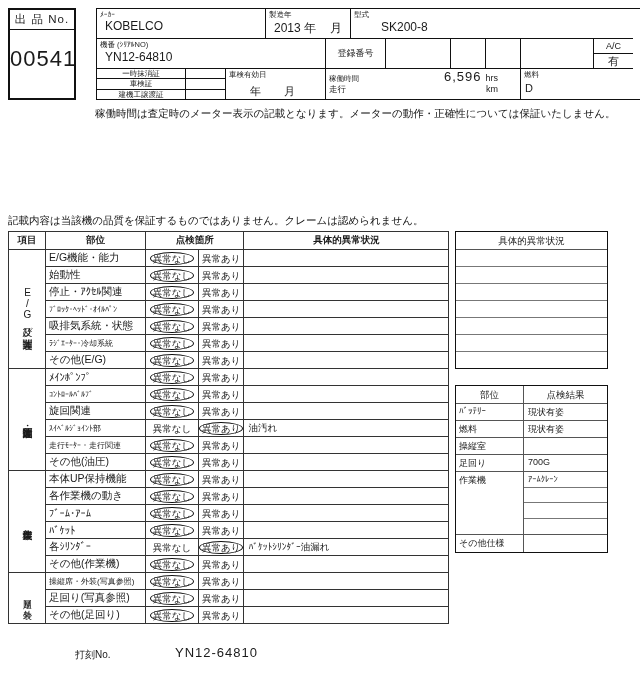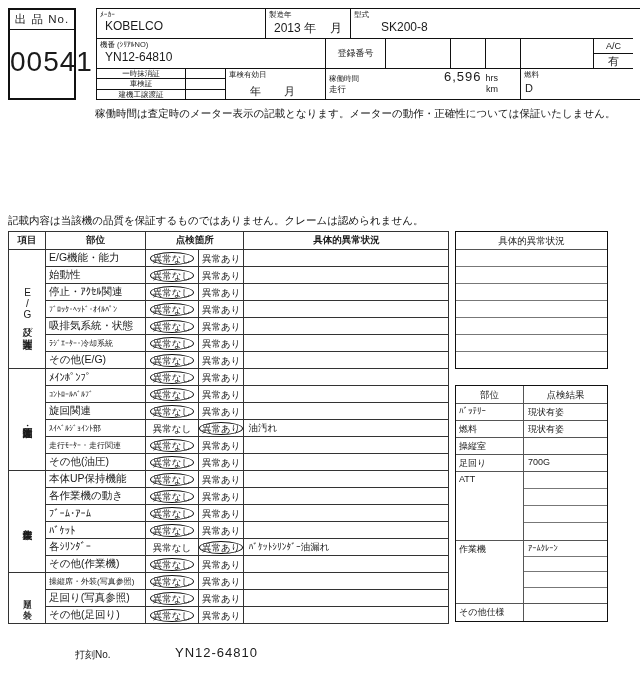--- a/index.html
+++ b/index.html
@@ -4,21 +4,21 @@
 <style>
   * { margin:0; padding:0; box-sizing:border-box; }
   html,body { width:640px; height:680px; background:#fff; color:#1a1a1a;
     font-family:"Liberation Sans","DejaVu Sans",sans-serif; }
   #page { position:relative; width:640px; height:680px; background:#fff; overflow:hidden; }
 
   
   #lot-box { position:absolute; left:8px; top:8px; width:68px; height:92px; border:2px solid #111; }
   #lot-title { height:20px; border-bottom:1.5px solid #111; text-align:center; font-size:11.5px;
     font-weight:normal; line-height:19px; letter-spacing:1px; }
-  #lot-num { text-align:center; font-size:28px; margin-top:16px; letter-spacing:1px; }
+  #lot-num { text-align:center; font-size:22px; margin-top:16px; letter-spacing:1px; }
 
   
   #head { position:absolute; left:96px; top:8px; width:628px; height:92px; border:1.5px solid #111; }
   .hrow { display:flex; }
   .hcell { border-right:1px solid #111; border-bottom:1px solid #111; position:relative; }
   .hcell:last-child { border-right:none; }
   .lbl { font-size:7.5px; color:#222; padding:1px 0 0 3px; }
   .val { font-size:12px; padding-left:8px; }
   #row1 .hcell, #row2 .hcell { height:30px; }
   #row3 .hcell { height:31px; border-bottom:none; }
@@ -357,29 +357,20 @@
       <div class="res-r">現状有姿</div>
     </div>
     <div class="res-row res-data">
       <div class="res-l">操縦室</div>
       <div class="res-r"></div>
     </div>
     <div class="res-row res-data">
       <div class="res-l">足回り</div>
       <div class="res-r">700G</div>
     </div>
-    <div class="res-block" id="att-block">
-      <div class="blk-l">ATT</div>
-      <div class="blk-r">
-        <div class="sub"></div>
-        <div class="sub"></div>
-        <div class="sub"></div>
-        <div class="sub"></div>
-      </div>
-    </div>
     <div class="res-block" id="work-block">
       <div class="blk-l">作業機</div>
       <div class="blk-r">
         <div class="sub">ｱｰﾑｸﾚｰﾝ</div>
         <div class="sub"></div>
         <div class="sub"></div>
         <div class="sub"></div>
       </div>
     </div>
     <div class="res-row res-data">

